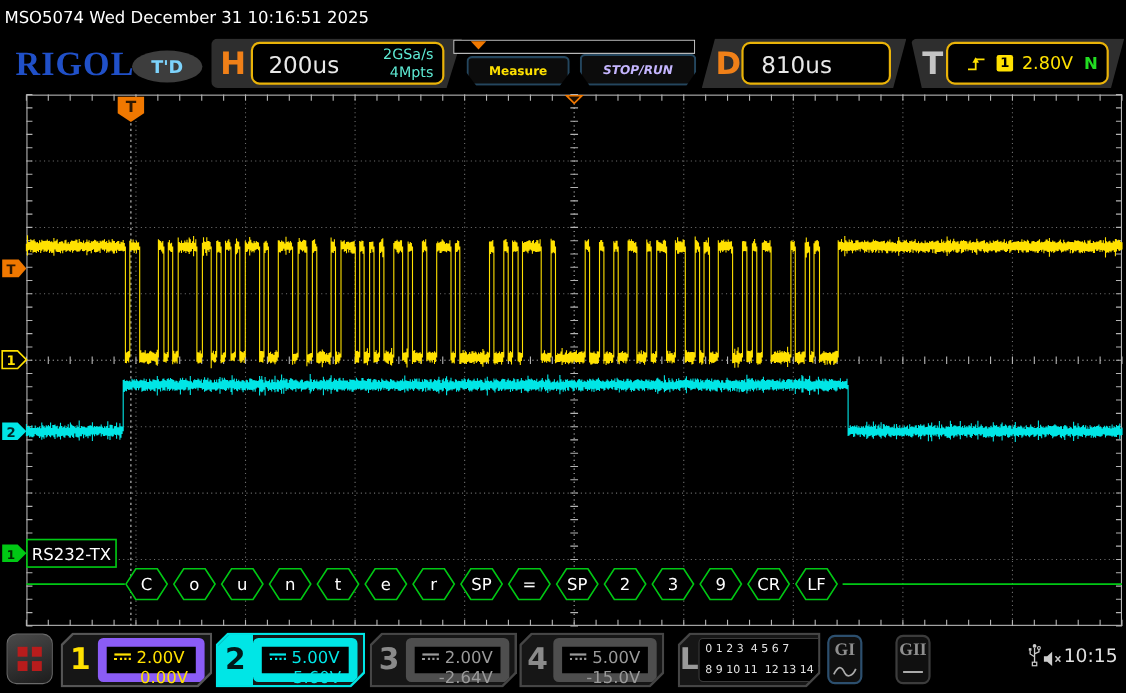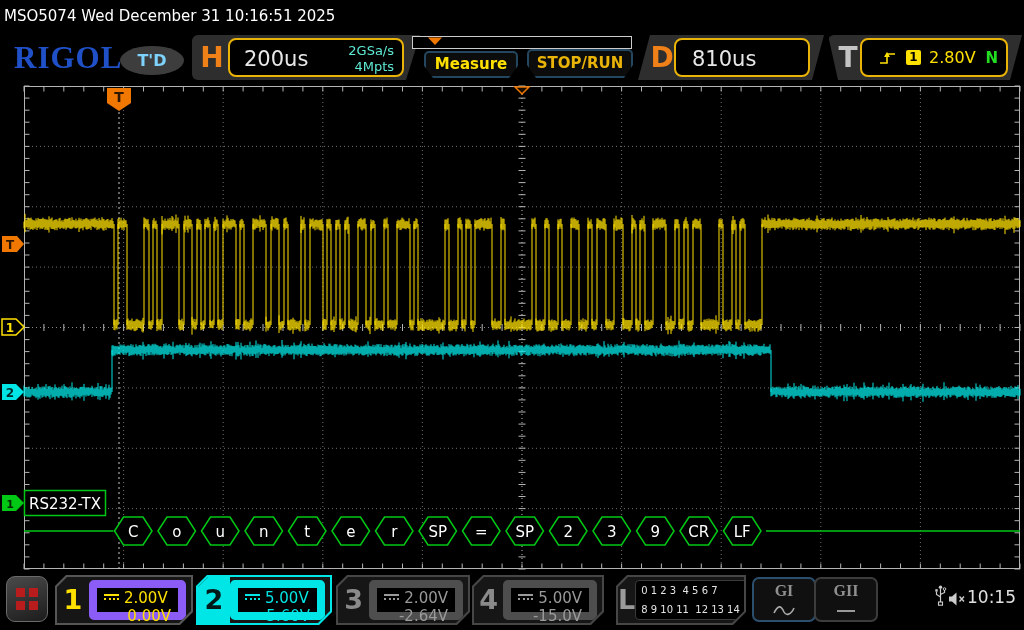--- a/index.html
+++ b/index.html
@@ -40,24 +40,24 @@
                font-size:13px; line-height:16px; }
   #delay-value { position:absolute; left:16px; top:7px; color:#e8e8e8; font-size:21px; }
   #trig-box { display:flex; align-items:center; gap:8px; padding:0 8px 0 16px; height:100%; }
   #trig-src-badge { background:#ffe100; color:#000; font-size:12px; font-weight:bold;
                     width:15px; height:15px; line-height:15px; text-align:center; border-radius:2px; }
   #trig-level-value { color:#ffe100; font-size:16px; }
   #trig-sweep { margin-left:auto; color:#22dd22; font-size:15px; font-weight:bold; }
 
   #wave-strip { position:absolute; left:412px; top:4px; width:220px; height:13px; }
   .hdr-btn { position:absolute; background:#0c0c0c; border:2px solid #24465e; border-radius:5px;
-             font-size:15px; font-weight:bold; text-align:center;
+             font-size:11px; font-weight:bold; text-align:center;
              clip-path:polygon(0 0,100% 0,100% 55%,calc(100% - 9px) 100%,9px 100%,0 55%); }
   #measure-btn { left:424px; top:19px; width:94px; height:27px; line-height:23px; color:#ffe100; }
-  #stoprun-btn { left:527px; top:17px; width:106px; height:29px; line-height:25px; color:#eab308; }
+  #stoprun-btn { left:527px; top:17px; width:106px; height:29px; line-height:25px; color:#c4b5fd;font-style:italic; }
 
   
   #plot-svg { position:absolute; left:0; top:0; width:1024px; height:630px; z-index:1; }
   #plot-svg text { font-family:"DejaVu Sans", sans-serif; }
 
   
   #bottombar { position:absolute; left:0; top:571px; width:1024px; height:59px;
                background:#000; z-index:5; }
   #menu-btn { position:absolute; left:6px; top:5px; width:42px; height:46px;
               background:linear-gradient(160deg,#4a4a4a,#1c1c1c); border-radius:9px;
@@ -75,21 +75,21 @@
             border-radius:5px; padding:1px 7px 2px 7px; font-size:15px;
             display:flex; flex-direction:column; justify-content:space-between; }
   .cv-row1 { display:flex; align-items:center; gap:5px; }
   .cv-row2 { text-align:right; }
   .dc-icon { display:inline-block; width:15px; height:8px; border-top:2px solid; position:relative; }
   .dc-icon::after { content:""; position:absolute; left:0; right:0; top:2px; border-top:2px dotted; }
 
   #lblk { position:absolute; left:616px; top:4px; width:130px; height:50px; }
   #lblk .chvals { border:1px solid #3a3a3a; border-radius:4px; padding:2px 5px;
                   font-size:10px; color:#e4e4e4; line-height:1.55; white-space:pre; }
-  .genblk { position:absolute; top:6px; width:64px; height:45px; background:#101010;
+  .genblk { position:absolute; top:6px; width:32px; height:45px; background:#101010;
             border-radius:7px; text-align:center; }
   .genblk .glabel { font-size:16px; font-weight:bold; color:#8f8f8f;
                     font-family:"Liberation Serif", serif; line-height:20px; margin-top:2px; }
   #status-icons { position:absolute; right:8px; top:14px; display:flex; align-items:flex-end; gap:0; }
   #clock { color:#e0e0e0; font-size:17px; }
 </style>
 </head>
 <body>
 
 <div id="stage">

